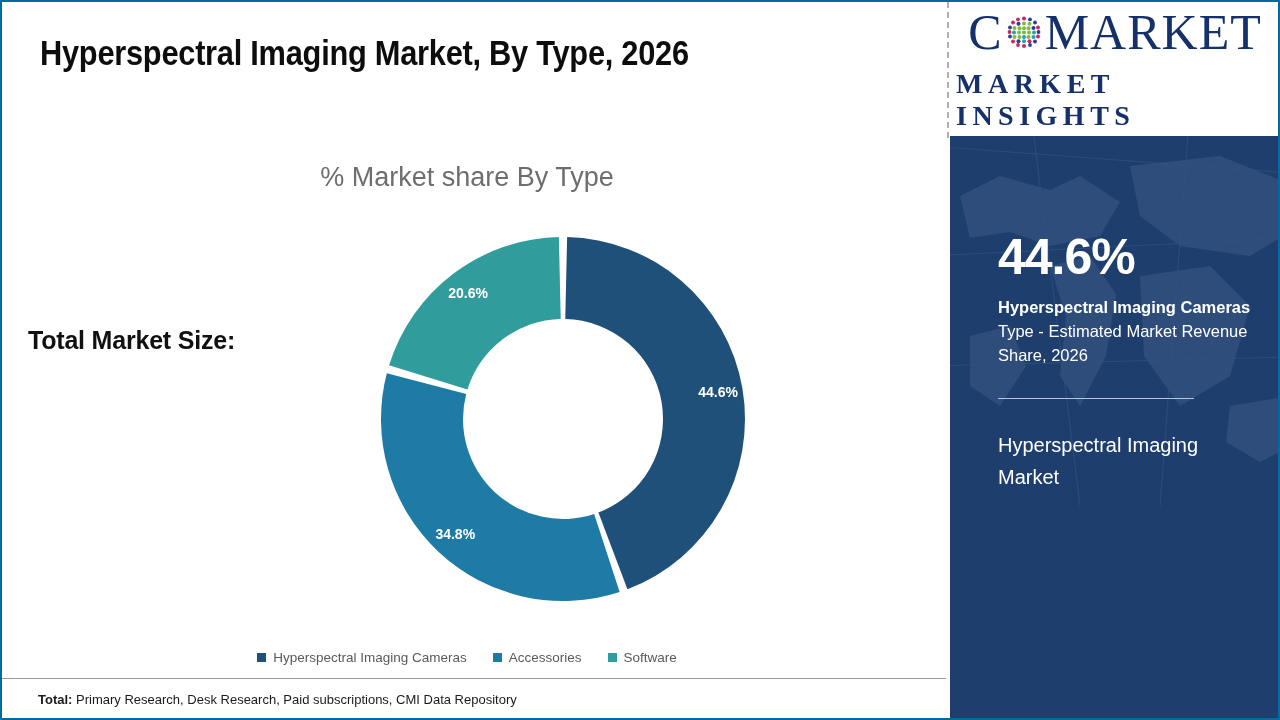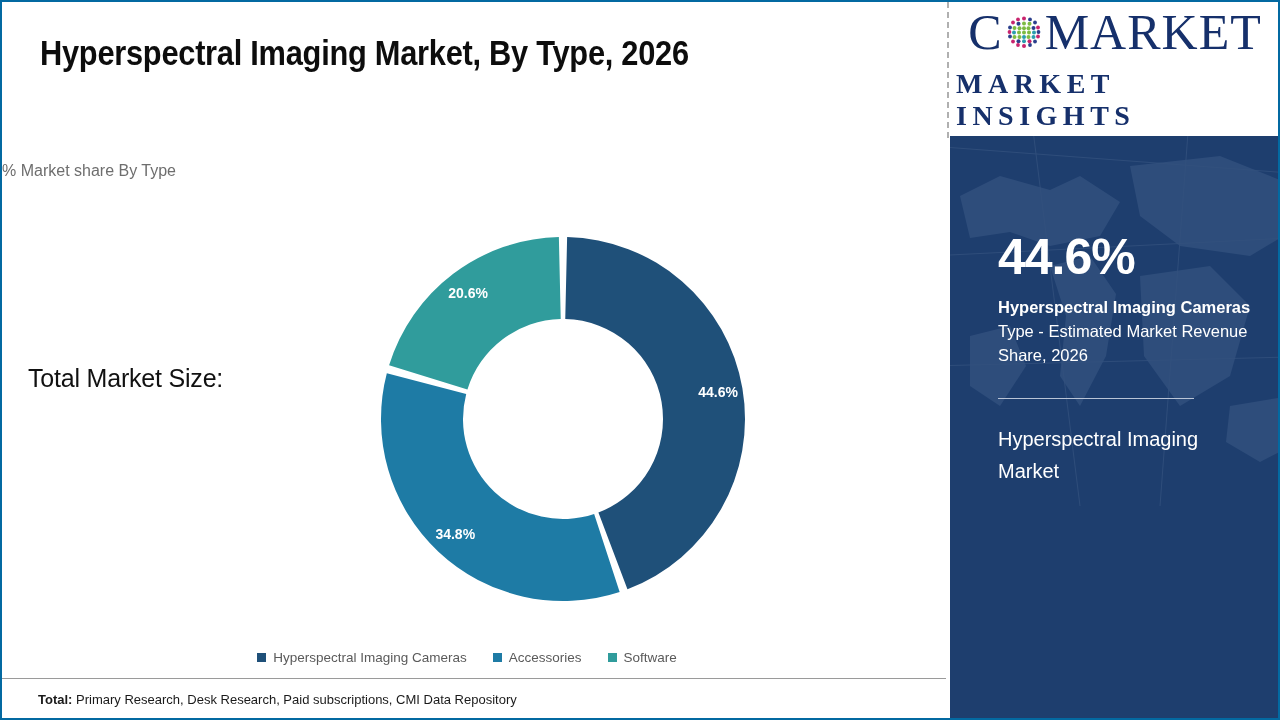--- a/index.html
+++ b/index.html
@@ -42,38 +42,38 @@
     transform-origin: left center;
     white-space: nowrap;
     line-height: 1.2;
   }
 
   #chart-subtitle {
     position: absolute;
     left: 0;
     top: 160px;
     width: 930px;
-    font-size: 16px;
+    text-align: center;
+    font-size: 27px;
     color: #6e6e6e;
     font-weight: normal;
   }
 
   #total-market-block {
     position: absolute;
     left: 26px;
     top: 322px;
     width: 300px;
     color: #111111;
   }
   #total-market-label {
     font-size: 25px;
-    font-weight: normal;
+    font-weight: bold;
     line-height: 1.32;
     letter-spacing: -0.2px;
-    margin-top: 38px;
   }
   #total-market-value {
     font-size: 25px;
     font-weight: bold;
     line-height: 1.32;
     letter-spacing: -0.2px;
   }
 
   
   #donut-wrap {
@@ -224,21 +224,21 @@
     font-weight: normal;
   }
   #stat-caption .em { font-weight: bold; }
   #panel-rule {
     margin-top: 30px;
     width: 196px;
     height: 1px;
     background: #b9c4d6;
   }
   #panel-footer {
-    margin-top: 24px;
+    margin-top: 30px;
     font-size: 20px;
     line-height: 1.6;
     font-weight: normal;
   }
 </style>
 </head>
 <body>
 
 <div id="page">
 

